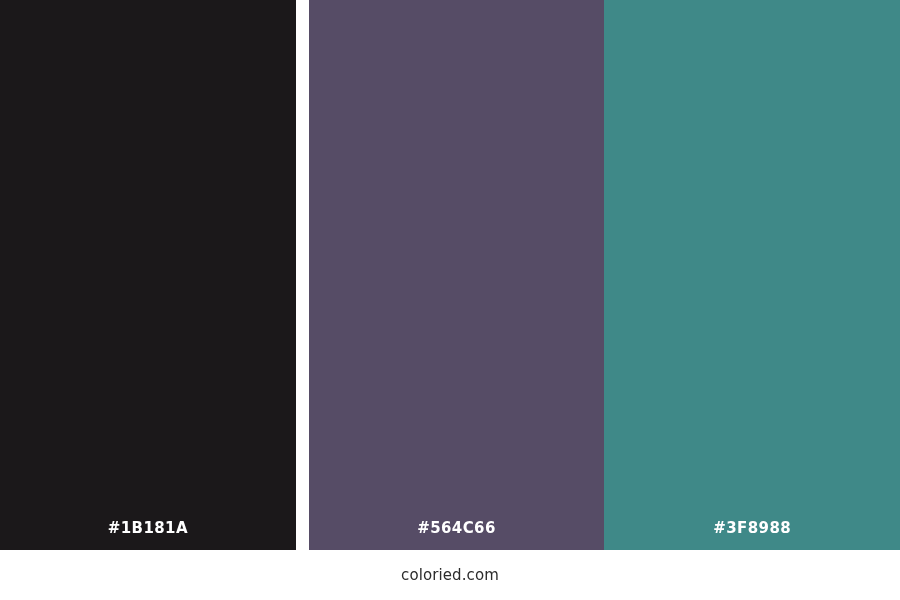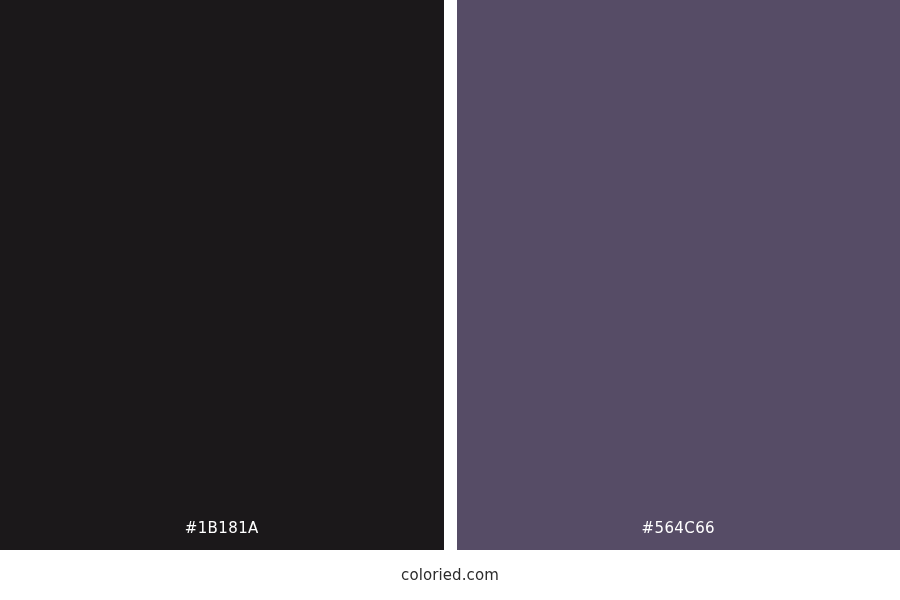--- a/index.html
+++ b/index.html
@@ -26,20 +26,21 @@
     display: flex;
     flex-direction: row;
   }
   .swatch {
     flex: 1 1 180px;
     height: 550px;
     position: relative;
     display: flex;
     align-items: flex-end;
     justify-content: center;
+    font-weight: bold;
   }
   .swatch-label {
     display: block;
     width: 100%;
     text-align: center;
     font-family: "DejaVu Sans", sans-serif;
     font-size: 15px;
     letter-spacing: 0.4px;
     line-height: 1;
     padding-bottom: 14px;
@@ -72,20 +73,23 @@
   <div class="swatch-strip">
 
     <div class="swatch" style="background-color: rgb(27, 24, 26);">
       <span class="swatch-label label-light">#1B181A</span>
     </div>
 
     <div class="swatch" style="background-color: rgb(86, 76, 102); margin-left: 13px;">
       <span class="swatch-label label-light">#564C66</span>
     </div>
 
+    <div class="swatch" style="background-color: rgb(63, 137, 136);">
+      <span class="swatch-label label-light">#3F8988</span>
+    </div>
 
 
 
   </div>
 
   <div class="footer-bar">
     <span class="footer-text">coloried.com</span>
   </div>
 
 </div>

